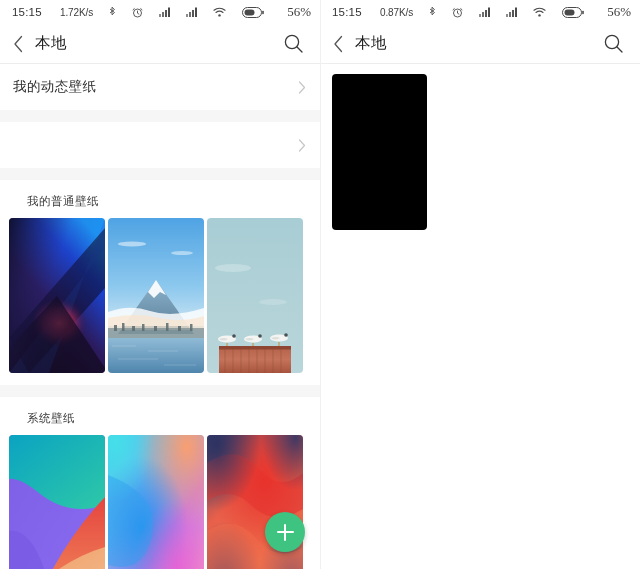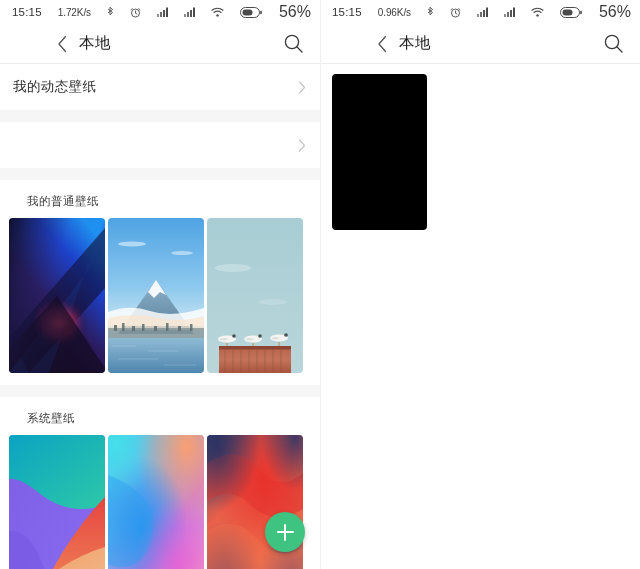--- a/index.html
+++ b/index.html
@@ -53,35 +53,35 @@
   .status-speed {
     font-size: 10px;
     color: #3c3c3c;
     letter-spacing: -0.1px;
   }
   .ic {
     display: inline-block;
     line-height: 0;
   }
   .battery-pct {
-    font-size: 16px;
+    font-size: 13px;
     color: #3c3c3c;
-    margin-left: 1px;
+    margin-left: 7px;
+    font-family: Liberation Serif, serif;
   }
 
   
   .navbar {
     height: 39px;
     display: flex;
     align-items: center;
     padding: 0 14px 0 13px;
     box-sizing: border-box;
     background: #ffffff;
     position: relative;
-    margin-left: 44px;
   }
   .nav-back {
     width: 20px;
     height: 28px;
     display: flex;
     align-items: center;
     justify-content: flex-start;
     cursor: pointer;
   }
   .nav-title {
@@ -547,21 +547,21 @@
       <span></span>
     </div>
 
   </div>
 
   <div class="screen">
 
     <div class="statusbar">
       <div class="status-clock">15:15</div>
       <div class="status-right">
-        <span class="status-speed">0.96K/s</span>
+        <span class="status-speed">0.87K/s</span>
         <span class="ic">
           <svg width="7" height="12" viewBox="0 0 7 12">
               <path d="M1 3l4.5 3.5L3 8.8V1.2l2.5 2.3L1 7" fill="none" stroke="#4a4a4a" stroke-width="0.9" stroke-linejoin="round"></path>
             </svg>
         </span>
         <span class="ic">
           <svg width="11" height="11" viewBox="0 0 11 11">
               <circle cx="5.5" cy="6" r="4" fill="none" stroke="#4a4a4a" stroke-width="0.9"></circle>
               <path d="M5.5 4v2.2l1.4.9" fill="none" stroke="#4a4a4a" stroke-width="0.9" stroke-linecap="round"></path>
               <path d="M2.3 1.6L1 2.8M8.7 1.6L10 2.8" stroke="#4a4a4a" stroke-width="0.9" stroke-linecap="round"></path>

